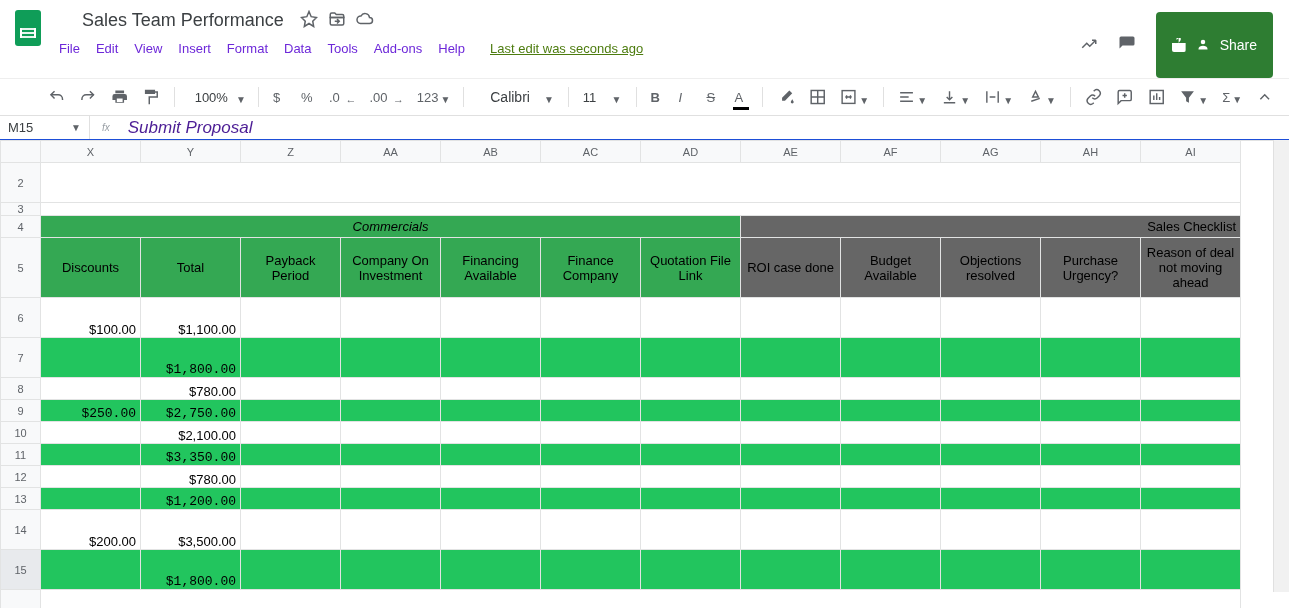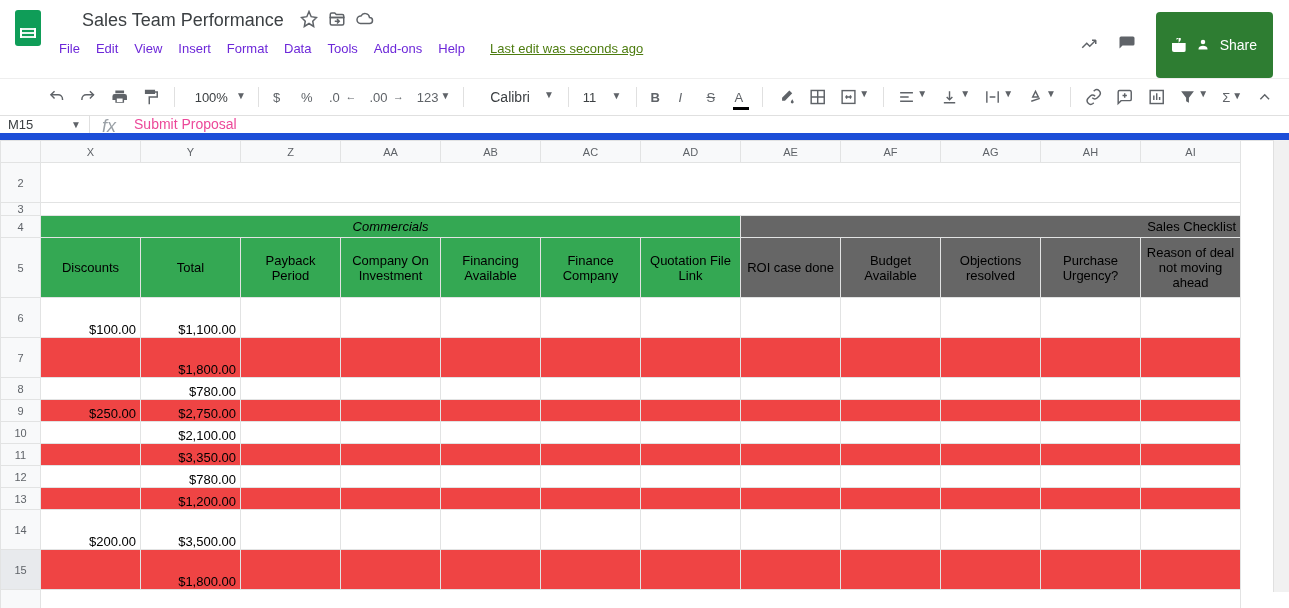--- a/index.html
+++ b/index.html
@@ -20,45 +20,45 @@
   .last-edit { margin-left: 16px; color: #4d7c0f; text-decoration: underline; cursor: pointer; }
   .header-right { display: flex; align-items: center; gap: 20px; padding-right: 8px; padding-top: 4px; }
   .header-right svg { color: #5f6368; }
   .share-btn { background: #2e7d32; color: #fff; border: none; border-radius: 4px; padding: 24px 16px; font-size: 14px; font-weight: 500; display: flex; align-items: center; gap: 8px; cursor: pointer; }
   .share-btn::before { content: ""; width: 14px; height: 14px; background: #fff; clip-path: polygon(50% 35%, 100% 35%, 100% 100%, 0 100%, 0 35%, 50% 35%, 50% 0%, 35% 15%, 35% 0%, 65% 0%, 65% 15%); border-radius: 2px; -webkit-mask: none; }
   .share-btn svg { color: #fff; }
   
   
   .toolbar { border-top: 1px solid #eee; border-bottom: 1px solid #e0e0e0; padding: 4px 12px 4px 44px; display: flex; align-items: center; gap: 6px; height: 38px; }
   .tb-sep { width: 1px; height: 20px; background: #e0e0e0; margin: 0 4px; }
-  .tb-btn { padding: 4px; color: #5f6368; cursor: pointer; min-width: 22px; text-align: center; display: inline-flex; align-items: flex-start; gap: 2px; }
+  .tb-btn { padding: 4px; color: #5f6368; cursor: pointer; min-width: 22px; text-align: center; display: inline-flex; align-items: flex-end; gap: 2px; }
   .tb-drop { font-size: 10px; color: #5f6368; }
   .zoom { font-size: 13px; color: #3c4043; padding: 0 6px; }
   .font-select { font-size: 14px; color: #3c4043; width: 72px; }
   .font-size { font-size: 13px; color: #3c4043; width: 24px; text-align: left; }
   .toolbar-collapse { margin-left: auto; }
   .text-color { position: relative; }
   .text-color::after { content: ""; position: absolute; left: 3px; right: 3px; bottom: -1px; height: 3px; background: #000; }
   
   
-  .formula-bar { display: flex; border-bottom: 7px solid #1d4ed8; height: 24px; }
+  .formula-bar { display: flex; align-items: center; border-bottom: 1px solid #1d4ed8; height: 24px; }
   .name-box { width: 90px; border-right: 1px solid #e0e0e0; padding: 0 8px; font-size: 13px; color: #3c4043; height: 100%; display: flex; align-items: center; }
-  .fx { padding: 0 12px; color: #9aa0a6; font-style: italic; font-size: 18px; }
-  .formula-input { flex: 1; padding: 0 6px; font-size: 14px; color: #ec4899; }
+  .fx { padding: 0 12px; color: #9aa0a6; font-style: italic; font-size: 10px; }
+  .formula-input { flex: 1; padding: 0 6px; font-size: 17px; color: #4c1d95; font-style: italic; }
   
   
   .grid-wrap { display: flex; height: calc(608px - 156px); }
   .grid { border-collapse: collapse; table-layout: fixed; }
   .grid th, .grid td { border: 1px solid #e2e3e3; font-weight: normal; }
   .col-head { background: #f8f9fa; color: #5f6368; font-size: 11px; height: 22px; text-align: center; }
   .row-head { background: #f8f9fa; color: #5f6368; font-size: 11px; width: 40px; text-align: center; }
   .row-head.sel { background: #e8eaed; }
   .corner { width: 40px; background: #f8f9fa; }
   td.cell { font-size: 13px; padding: 0 4px; height: 22px; vertical-align: bottom; text-align: right; color: #000; background: #fff; }
-  td.cell.blue { background: #ef4444; }
+  td.cell.blue { background: #22c55e; font-family: Liberation Mono, monospace; }
   tr.short td.cell, tr.short th.row-head { height: 10px; }
   tr.tall td.cell, tr.tall th.row-head { height: 40px; }
   tr.med td.cell, tr.med th.row-head { height: 60px; }
   .green-hdr { background: #34a853 !important; color: #fff; font-weight: bold; text-align: center !important; vertical-align: middle !important; font-style: italic; }
   .grey-hdr { background: #666666 !important; color: #fff; font-weight: bold; text-align: left; vertical-align: middle !important; }
   .green-sub { background: #34a853 !important; color: #fff; font-weight: bold; text-align: center !important; vertical-align: middle !important; font-size: 13px; }
   .grey-sub { background: #666666 !important; color: #fff; font-weight: bold; text-align: center !important; vertical-align: middle !important; font-size: 13px; }
   .col-w { width: 100px; }
   .scrollbar-v { width: 16px; background: #f1f1f1; border-left: 1px solid #e0e0e0; }
   .right-fill { flex:1; border-top:1px solid #e2e3e3; }

